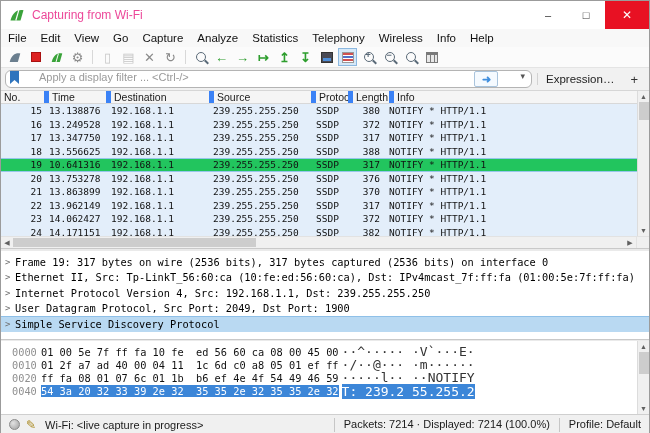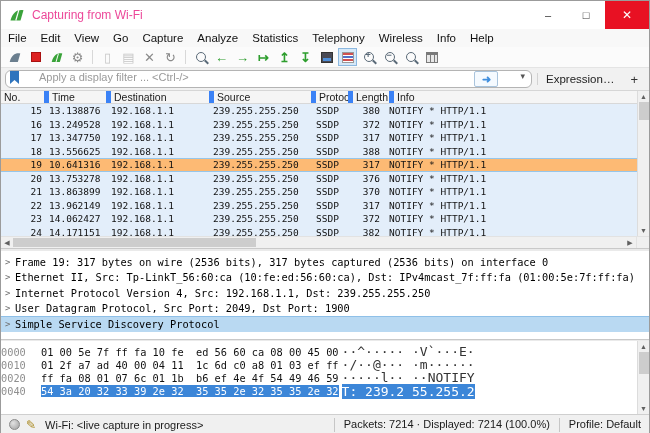--- a/index.html
+++ b/index.html
@@ -46,21 +46,21 @@
   .caret{font-size:9px;color:#555;padding:0 2px}
   .exprbtn{font-size:11.5px;color:#222;padding:0 8px;border-left:1px solid #d2d2d2;white-space:nowrap}
   .plusbtn{font-size:13px;color:#333;padding:0 7px 0 3px}
   
   .listwrap{position:relative;flex:0 0 auto;background:#fff}
   .phead{display:flex;height:13px;background:#f5f5f5;border-bottom:1px solid #d8d8d8;font-size:10.5px;color:#1a1a1a;overflow:hidden}
   .hc{border-right:5px solid #3b82f6;padding:0 3px;white-space:nowrap;overflow:hidden;flex:0 0 auto}
   .rows{height:132px;overflow:hidden;background:#fff}
   .prow{display:flex;height:13.5px;align-items:center;background:#e3eefa;font-family:"DejaVu Sans Mono","Liberation Mono",monospace;
         font-size:9.5px;white-space:nowrap}
-  .prow.sel{background:#fdba74;box-shadow:inset 0 1px 0 #96c6ea, inset 0 -1px 0 #96c6ea}
+  .prow.sel{background:#22c55e;box-shadow:inset 0 1px 0 #96c6ea, inset 0 -1px 0 #96c6ea}
   .c{flex:0 0 auto;overflow:hidden}
   .c.no{width:48px;text-align:right;padding-right:7px}
   .c.time{width:62px}
   .c.src{width:102px}
   .c.dst{width:103px}
   .c.proto{width:37px}
   .c.len{width:27px;text-align:right}
   .c.info{flex:1 1 auto;padding-left:9px}
   .h.no{width:48px}.h.time{width:62px}.h.src{width:102px}.h.dst{width:103px}.h.proto{width:37px}.h.len{width:41px}.h.info{flex:1 1 auto;border-right:none}
   
@@ -79,21 +79,21 @@
   
   .details{height:88px;background:#fff;padding-top:3px;flex:0 0 auto;overflow:hidden;position:relative}
   .drow{display:flex;align-items:center;height:15.5px;font-family:"DejaVu Sans Mono","Liberation Mono",monospace;
         font-size:10.3px;white-space:nowrap;padding-left:4px;color:#000}
   .drow.sel{background:#b9d9f2;box-shadow:inset 0 1px 0 #8fc0e8}
   .chev{color:#707070;width:10px;flex:0 0 auto;font-size:9px}
   
   .hexpane{height:73px;background:#fff;padding-top:4px;flex:0 0 auto;position:relative;overflow:hidden}
   .xrow{display:flex;height:13.2px;align-items:center;font-family:"DejaVu Sans Mono","Liberation Mono",monospace;
         font-size:10.3px;white-space:pre}
-  .xoff{width:32px;color:#8f8f8f;padding-left:0;flex:0 0 auto}
+  .xoff{width:32px;color:#8f8f8f;padding-left:11px;flex:0 0 auto}
   .xhex{margin-left:8px;flex:0 0 auto}
   .xascii{margin-left:3px;font-size:13px;color:#333}
   .hl{background:#3c86d8;color:#fff}
   .hexscroll{position:absolute;top:0;right:0;bottom:0;width:12px;background:#f0f0f0;border-left:1px solid #dcdcdc;
              display:flex;flex-direction:column;align-items:center}
   
   .statusbar{height:20px;border-top:1px solid #cfcfcf;background:#f0f0f0;display:flex;align-items:center;
              padding:0 8px;font-size:11px;color:#1a1a1a;flex:0 0 auto}
   .expert{width:11px;height:11px;border-radius:50%;background:radial-gradient(circle at 35% 35%,#e2e2e2,#9f9f9f);border:1px solid #8a8a8a;margin-right:6px}
   .pencil{font-size:12px;color:#a8871c;margin-right:9px}
@@ -348,21 +348,21 @@
   <div class="split2"></div>
 
   <div class="hexpane">
     <div class="xrow">
       <span class="xoff">0000</span>
       <span class="xhex"><span>01 00 5e 7f ff fa 10 fe  ed 56 60 ca 08 00 45 00</span><span class="hl"></span></span>
       <span class="xascii"><span>··^····· ·V`···E·</span><span class="hl"></span></span>
     </div>
     <div class="xrow">
       <span class="xoff">0010</span>
-      <span class="xhex"><span>01 2f a7 ad 40 00 04 11  1c 6d c0 a8 01 03 ef ff</span><span class="hl"></span></span>
+      <span class="xhex"><span>01 2f a7 ad 40 00 04 11  1c 6d c0 a8 05 01 ef ff</span><span class="hl"></span></span>
       <span class="xascii"><span>·/··@··· ·m······</span><span class="hl"></span></span>
     </div>
     <div class="xrow">
       <span class="xoff">0020</span>
       <span class="xhex"><span>ff fa 08 01 07 6c 01 1b  b6 ef 4e 4f 54 49 46 59</span><span class="hl"></span></span>
       <span class="xascii"><span>·····l·· ··NOTIFY</span><span class="hl"></span></span>
     </div>
     <div class="xrow">
       <span class="xoff">0040</span>
       <span class="xhex"><span></span><span class="hl">54 3a 20 32 33 39 2e 32  35 35 2e 32 35 35 2e 32</span></span>

